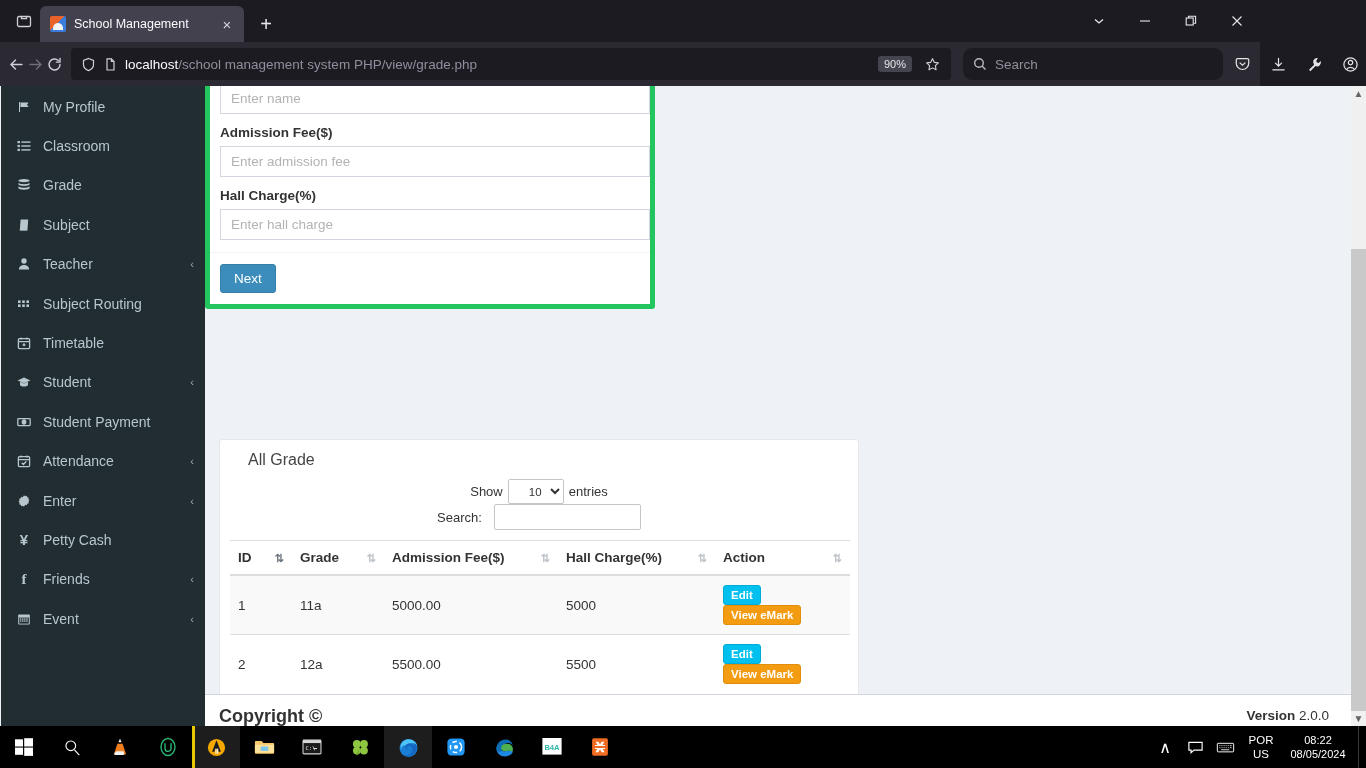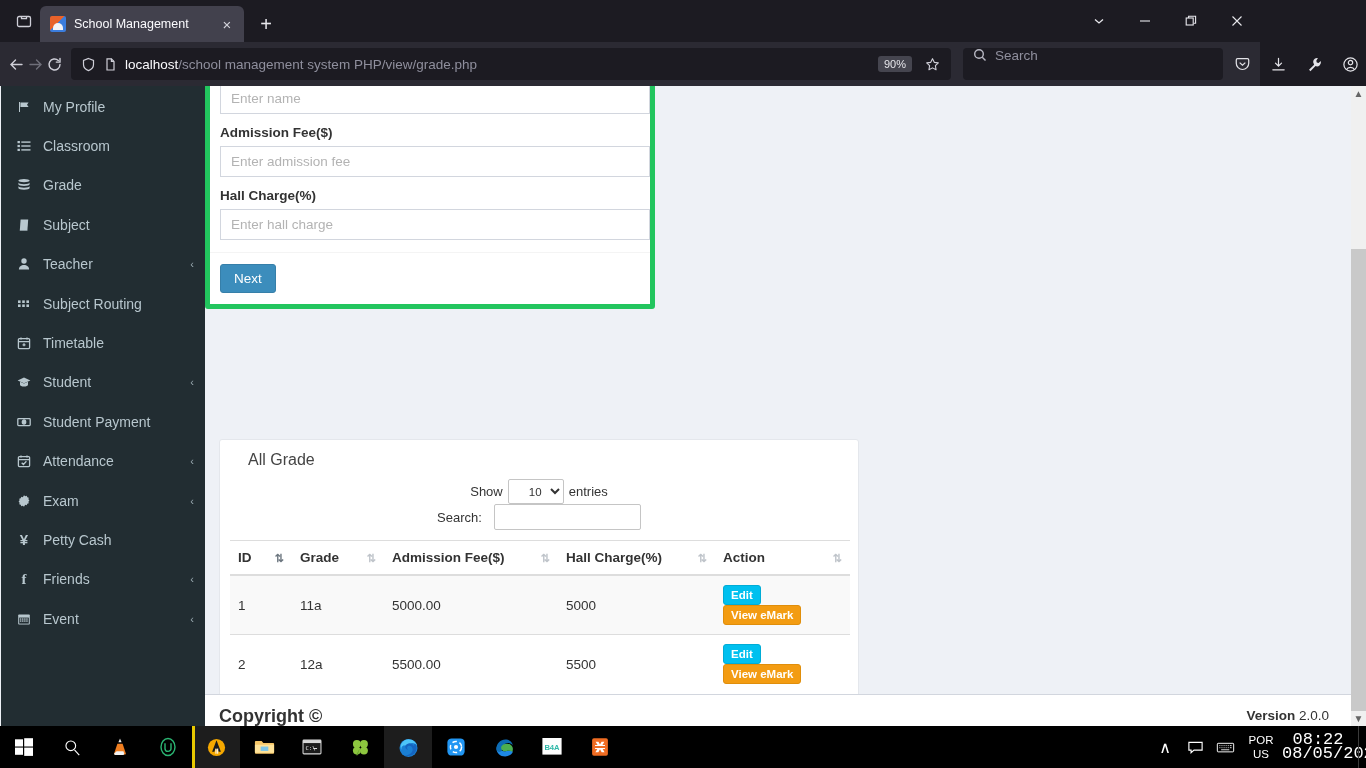--- a/index.html
+++ b/index.html
@@ -58,22 +58,22 @@
   }
   .url-text { flex:1 1 auto; font-size: 13.5px; color: #8f8f9d; white-space: nowrap; overflow: hidden; }
   .url-text b { color: #fbfbfe; font-weight: 400; }
   .zoom-badge {
     background: #45454f; color:#e5e5ea; font-size: 11px; padding: 2px 6px; border-radius: 3px;
     flex:none;
   }
   .star { width: 26px; height: 26px; display:flex; align-items:center; justify-content:center; color:#cfcfd8; flex:none;}
 
   .searchbar {
-    flex: 0 0 260px; height: 32px; background: #1c1b22; border-radius: 4px;
-    display:flex; padding: 0 10px; gap: 8px; margin-left: 10px;
+    flex: 0 0 260px; height: 32px; background: #1c1b22; border-radius: 9px;
+    display:flex; align-items:center; padding: 0 10px; gap: 8px; margin-left: 10px;
   }
   .search-ph { font-size: 13.5px; color: #8f8f9d; }
 
   .toolbar-right { margin-left: auto; display:flex; align-items:center; gap: 2px; padding-right: 4px; }
   .tbtn { width: 34px; height: 34px; display:flex; align-items:center; justify-content:center;
     color:#e3e3e8; border-radius: 4px; }
 
   
   .viewport { position: relative; width: 1366px; height: 640px; background: #eef1f6; overflow: hidden; }
 
@@ -197,21 +197,21 @@
     position: relative; }
   .tb-item { width: 48px; height: 42px; display:flex; align-items:center; justify-content:center;
     position: relative; }
   .tb-item.active { background: #1d1d1d; }
   .tb-item.active-yellow::before {
     content:""; position:absolute; left:0; top:0; bottom:0; width:3px; background:#e8c800;
   }
   .tray { position:absolute; right: 0; top:0; height: 42px; display:flex; align-items:center; gap: 0; }
   .tray-btn { width: 30px; height: 42px; display:flex; align-items:center; justify-content:center; color:#fff; }
   .tray-lang { width: 42px; text-align:center; color:#fff; font-size: 11.5px; line-height: 14px; }
-  .tray-clock { width: 76px; text-align:center; color:#fff; font-size: 17px; line-height: 14px; padding-right: 4px; font-family: Liberation Mono, monospace;}
+  .tray-clock { width: 76px; text-align:center; color:#fff; font-size: 11px; line-height: 14px; padding-right: 4px;}
   .tray-edge { width: 8px; height: 42px; border-left: 1px solid #3a3a3a; }
 
   svg { display:block; }
 </style>
 </head>
 <body>
 
 <div class="browser">
 
   <div class="tabstrip">
@@ -448,21 +448,21 @@
         <span class="side-label">Attendance</span>
         <span class="side-caret">‹</span>
       </div>
 
       <div class="side-item">
         <span class="side-icon">
           <svg width="14" height="14" viewBox="0 0 14 14" fill="currentColor">
               <path d="M7 1.2l1.2 1 1.5-.4.6 1.5 1.5.5-.4 1.5 1 1.2-1 1.2.4 1.5-1.5.5-.6 1.5-1.5-.4L7 12.8l-1.2-1-1.5.4-.6-1.5-1.5-.5.4-1.5-1-1.2 1-1.2-.4-1.5 1.5-.5.6-1.5 1.5.4z"></path>
             </svg>
         </span>
-        <span class="side-label">Exam</span>
+        <span class="side-label">Enter</span>
         <span class="side-caret">‹</span>
       </div>
 
       <div class="side-item">
         <span class="side-icon" style="font-size:15px;font-weight:bold;">¥</span>
         <span class="side-label">Petty Cash</span>
       </div>
 
       <div class="side-item">
         <span class="side-icon" style="font-size:15px;font-weight:bold;font-family:'Liberation Serif',serif;">f</span>

